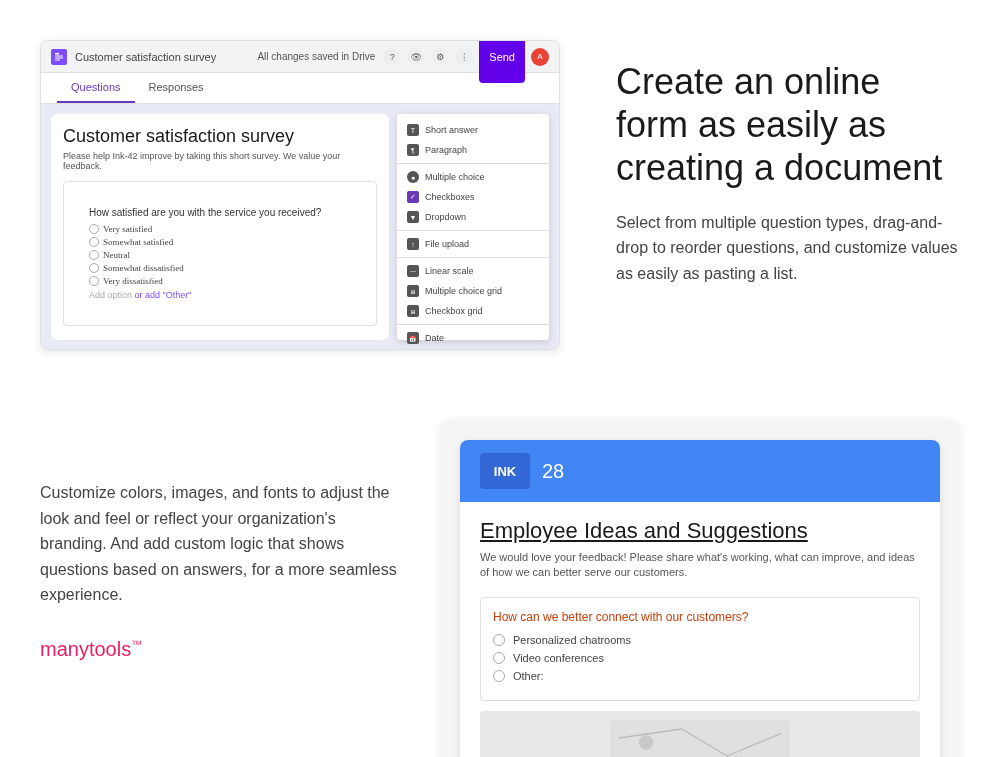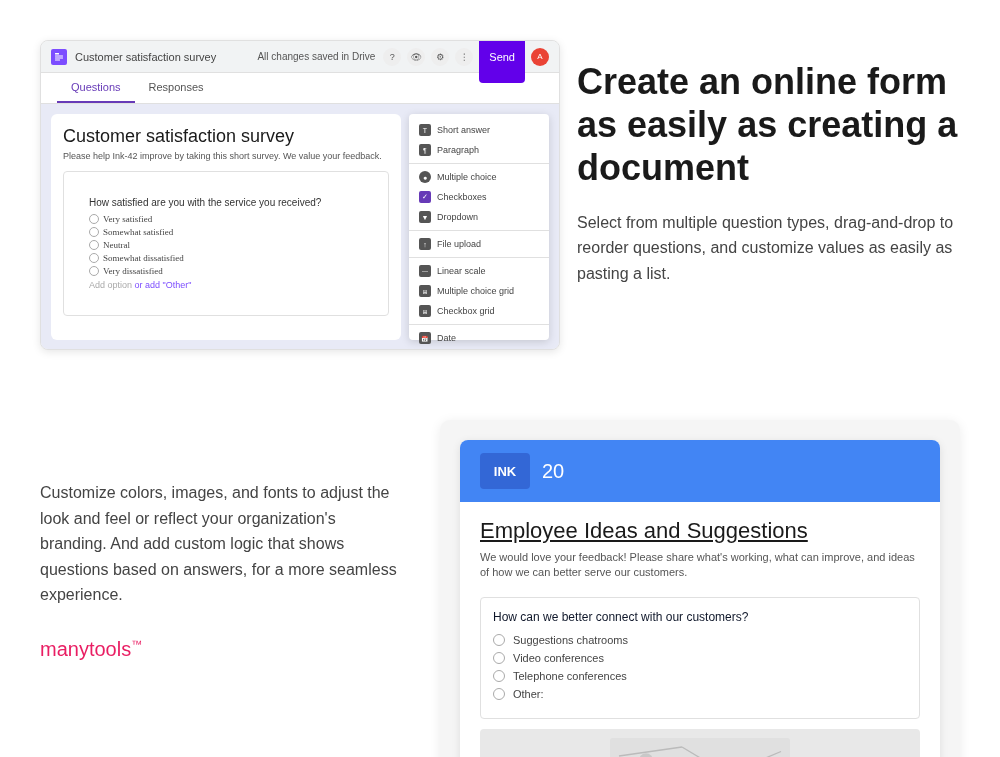--- a/index.html
+++ b/index.html
@@ -10,21 +10,21 @@
       width: 1000px;
       min-height: 757px;
       overflow-x: hidden;
     }
 
     
     .top-section {
       display: flex;
       align-items: flex-start;
       padding: 40px 40px 40px 40px;
-      gap: 17px;
+      gap: 56px;
     }
 
     .screenshot-container {
       flex: 0 0 520px;
       width: 520px;
       height: 310px;
       border: 1px solid #e0e0e0;
       border-radius: 8px;
       overflow: hidden;
       background: #f8f8f8;
@@ -175,21 +175,21 @@
       color: #aaa;
       margin-top: 4px;
     }
 
     .add-option span {
       color: #7c4dff;
     }
 
     
     .dropdown-panel {
-      width: 140px;
+      width: 152px;
       background: white;
       border-radius: 4px;
       box-shadow: 0 2px 8px rgba(0,0,0,0.15);
       padding: 6px 0;
       flex-shrink: 0;
     }
 
     .dropdown-item {
       display: flex;
       align-items: center;
@@ -218,21 +218,21 @@
     }
 
     
     .right-text {
       flex: 1;
       padding-top: 20px;
     }
 
     .section-heading {
       font-size: 36px;
-      font-weight: 700;
+      font-weight: 400;
       color: #1a1a1a;
       line-height: 1.2;
       margin-bottom: 20px;
     }
 
     .section-desc {
       font-size: 16px;
       color: #444;
       line-height: 1.6;
     }
@@ -344,21 +344,21 @@
 
     .preview-question-section {
       border: 1px solid #e0e0e0;
       border-radius: 4px;
       padding: 12px;
       margin-bottom: 10px;
     }
 
     .preview-question {
       font-size: 12px;
-      color: #0f172a;
+      color: #c2410c;
       margin-bottom: 10px;
     }
 
     .preview-option {
       display: flex;
       align-items: center;
       gap: 8px;
       margin-bottom: 6px;
     }
 
@@ -522,40 +522,36 @@
     </div>
   </div>
 
   <div class="form-preview-container">
     <div class="preview-form">
 
       <div class="preview-header">
         <div class="ink-logo">
           <span>INK</span>
         </div>
-        <span class="ink-42-num">20</span>
+        <span class="ink-42-num">28</span>
       </div>
 
       <div class="preview-body">
         <div class="preview-title">Employee Ideas and Suggestions</div>
         <div class="preview-subtitle">We would love your feedback! Please share what's working, what can improve, and ideas of how we can better serve our customers.</div>
 
         <div class="preview-question-section">
           <div class="preview-question">How can we better connect with our customers?</div>
           <div class="preview-option">
             <div class="preview-radio"></div>
-            <span class="preview-option-label">Suggestions chatrooms</span>
+            <span class="preview-option-label">Personalized chatrooms</span>
           </div>
           <div class="preview-option">
             <div class="preview-radio"></div>
             <span class="preview-option-label">Video conferences</span>
-          </div>
-          <div class="preview-option">
-            <div class="preview-radio"></div>
-            <span class="preview-option-label">Telephone conferences</span>
           </div>
           <div class="preview-option">
             <div class="preview-radio"></div>
             <span class="preview-option-label">Other:</span>
           </div>
         </div>
 
         <div class="preview-image">
           <svg width="90%" height="80%" viewBox="0 0 200 80">
             <rect x="0" y="0" width="200" height="80" fill="#e0e0e0" rx="3"></rect>

